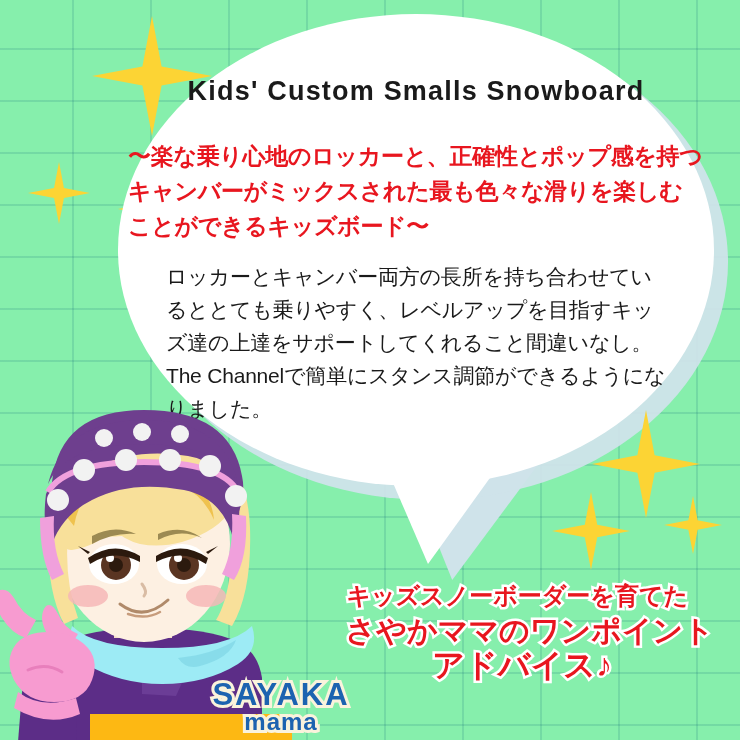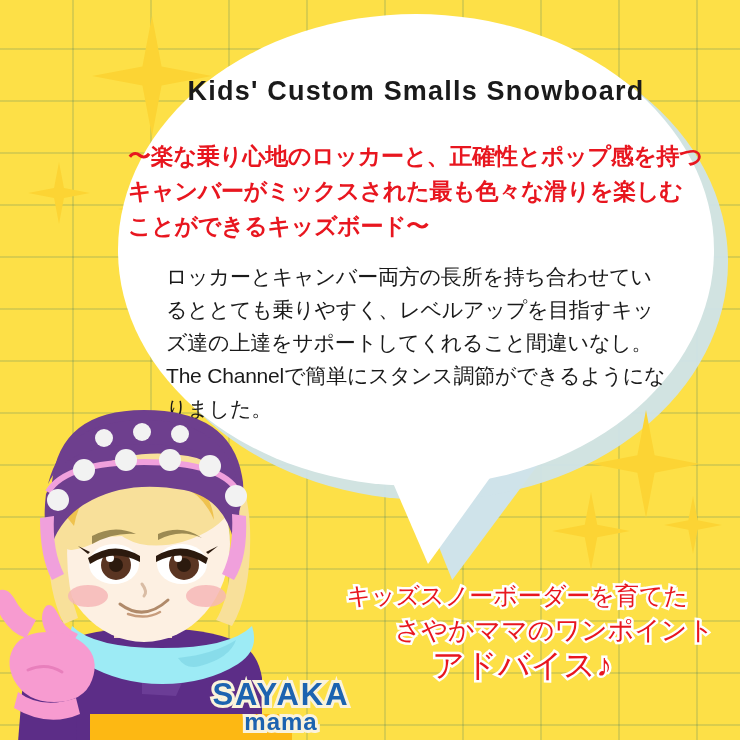--- a/index.html
+++ b/index.html
@@ -6,21 +6,21 @@
   body{
     width:740px;height:740px;
     font-family:"Liberation Sans","DejaVu Sans",sans-serif;
     overflow:hidden;
     background:#14BCD8;
   }
   #stage{
     position:relative;
     width:740px;height:740px;
     overflow:hidden;
-    background:#fde047;
+    background:#86efac;
   }
   
   #grid{
     position:absolute;inset:0;
     background-image:
       linear-gradient(to right, rgba(0,90,110,0.14) 2px, transparent 2px),
       linear-gradient(to bottom, rgba(0,90,110,0.14) 2px, transparent 2px);
     background-size:78px 52px;
     background-position:-6px -4px;
     pointer-events:none;
@@ -102,28 +102,28 @@
     color:#1A1A1A;
     text-align:left;
     letter-spacing:-0.2px;
   }
   
   #advice{
     position:absolute;
     left:330px;top:578px;
     width:400px;
     text-align:right;
-    font-weight:normal;
+    font-weight:bold;
     color:#E8161F;
     line-height:35px;
     -webkit-text-stroke:5px #FFFFFF;
     paint-order:stroke fill;
   }
   #advice .ln1{display:block;font-size:24px;padding-right:42px;}
-  #advice .ln2{display:block;font-size:26px;padding-right:16px;}
+  #advice .ln2{display:block;font-size:30px;padding-right:16px;}
   #advice .ln3{display:block;font-size:32px;padding-right:118px;}
   
   #character{position:absolute;left:-8px;top:408px;width:300px;height:332px;}
   
   #logo{
     position:absolute;
     left:186px;top:668px;
     width:190px;height:62px;
     text-align:center;
     color:#1C63B0;

